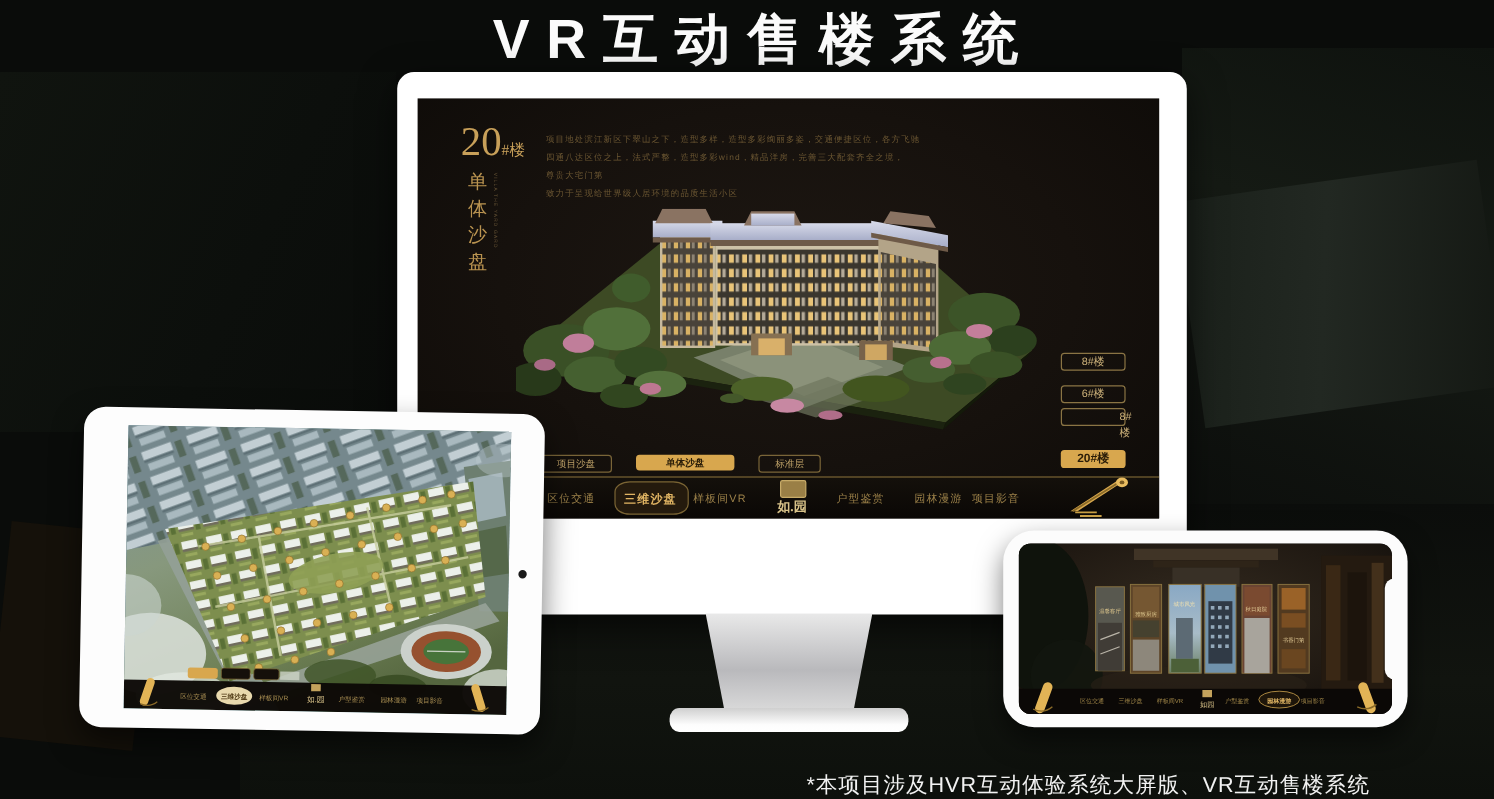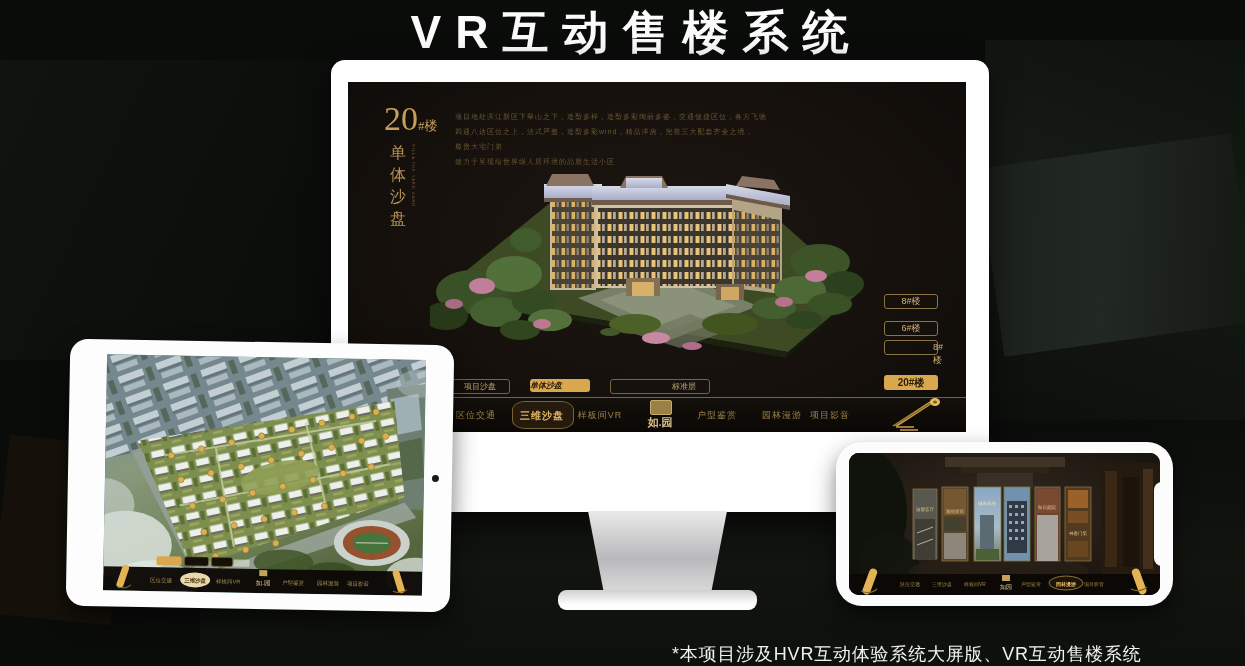--- a/index.html
+++ b/index.html
@@ -135,22 +135,22 @@
 
     <div style="height:13px;border:1px solid #8a7444;border-radius:3px;color:#cdb27a;font-size:9px;text-align:center;line-height:13px;margin-bottom:4px;margin-top:12px;">6#楼</div>
 
     <div style="height:13px;border:1px solid #8a7444;border-radius:3px;color:#cdb27a;font-size:9px;text-align:center;line-height:13px;margin-bottom:20px;padding-left:48px;">8#楼</div>
 
     <div style="height:15px;background:#d8a74e;border-radius:3px;color:#2a1d08;font-size:10px;font-weight:bold;text-align:center;line-height:15px;">20#楼</div>
   </div>
 
   <div class="abs" style="left:102px;top:297px;display:flex;gap:20px;">
     <div style="width:58px;height:13px;border:1px solid #7a6538;border-radius:3px;color:#bfa268;font-size:8px;text-align:center;line-height:13px;">项目沙盘</div>
-    <div style="width:60px;height:13px;background:#d8a74e;border-radius:3px;color:#2a1d08;font-size:8px;font-weight:bold;line-height:13px;font-style:italic;">单体沙盘</div>
-    <div style="width:50px;height:13px;border:1px solid #7a6538;border-radius:3px;color:#bfa268;font-size:8px;text-align:center;line-height:13px;padding-left:48px;">标准层</div>
+    <div style="width:82px;height:13px;background:#d8a74e;border-radius:3px;color:#2a1d08;font-size:8px;font-weight:bold;text-align:center;line-height:13px;">单体沙盘</div>
+    <div style="width:50px;height:13px;border:1px solid #7a6538;border-radius:3px;color:#bfa268;font-size:8px;text-align:center;line-height:13px;">标准层</div>
   </div>
 
   <div class="abs" style="left:0;top:315px;width:618px;height:35px;background:linear-gradient(180deg,#14100b,#0a0705);border-top:1px solid #7a6434;"></div>
 
   <div class="abs" style="left:96px;top:327px;width:64px;text-align:center;color:#9c8149;font-size:9px;letter-spacing:1px;">区位交通</div>
 
   <div class="abs" style="left:164px;top:319px;width:60px;height:26px;background:#241a0d;border:1px solid #7a6434;border-radius:13px/9px;"></div>
   <div class="abs" style="left:162px;top:327px;width:64px;text-align:center;color:#e0b463;font-size:10px;font-weight:bold;letter-spacing:1px;">三维沙盘</div>
 
   <div class="abs" style="left:220px;top:327px;width:64px;text-align:center;color:#9c8149;font-size:9px;letter-spacing:1px;">样板间VR</div>

